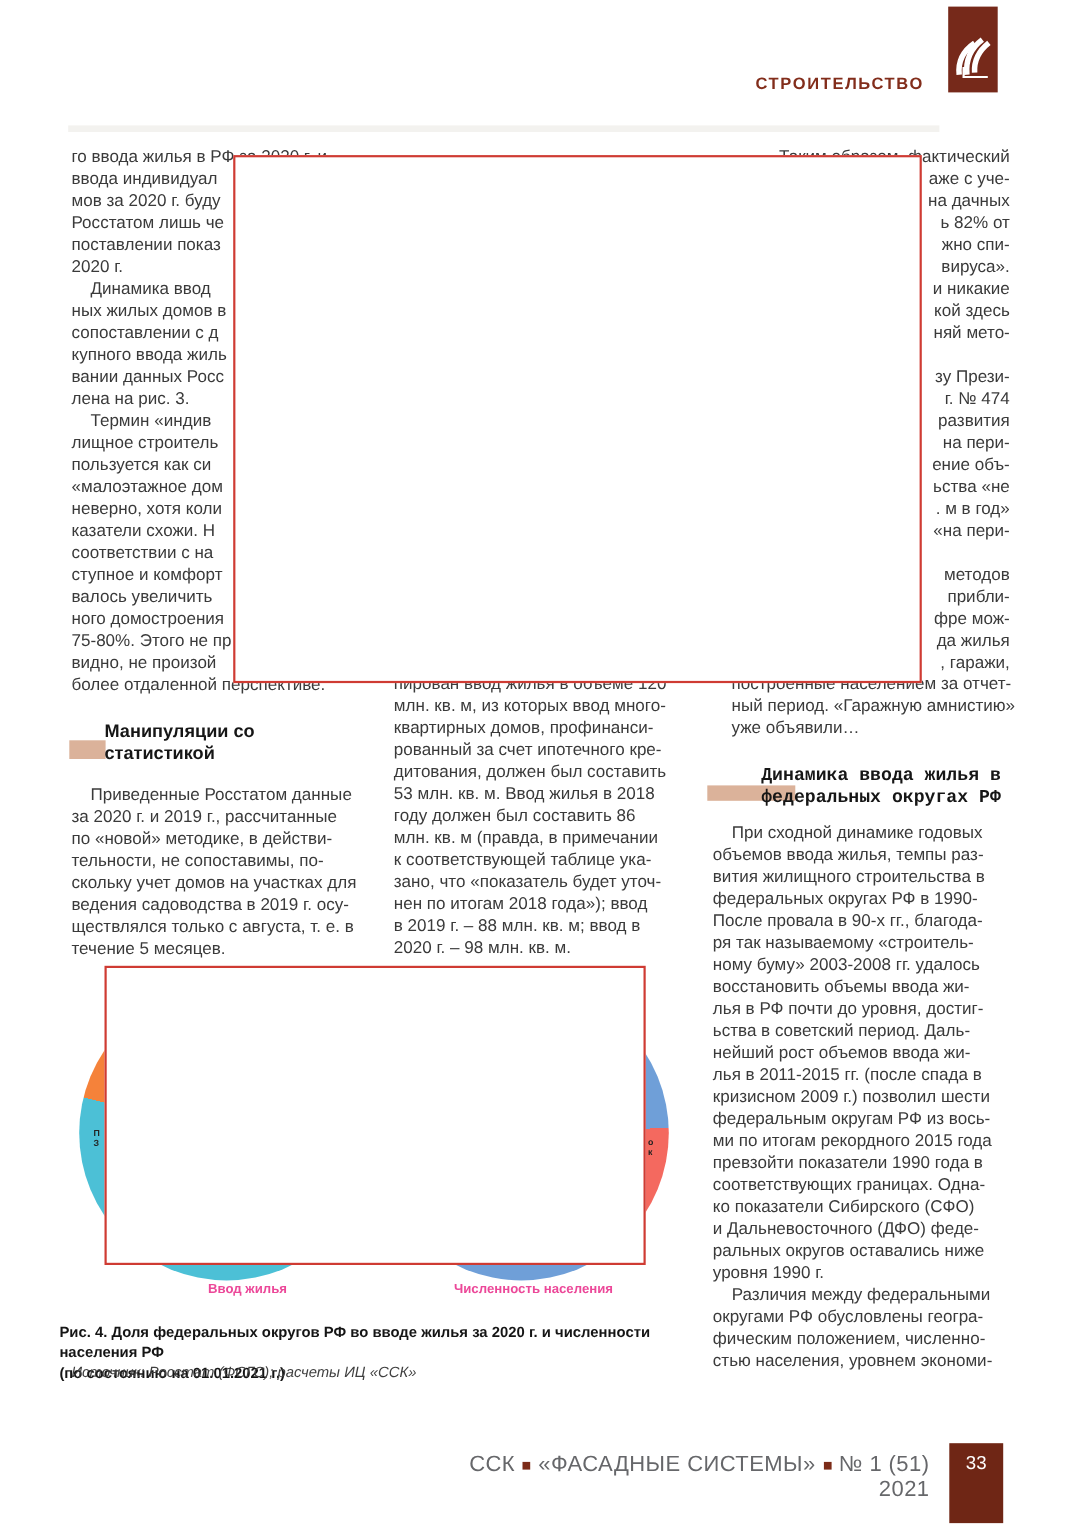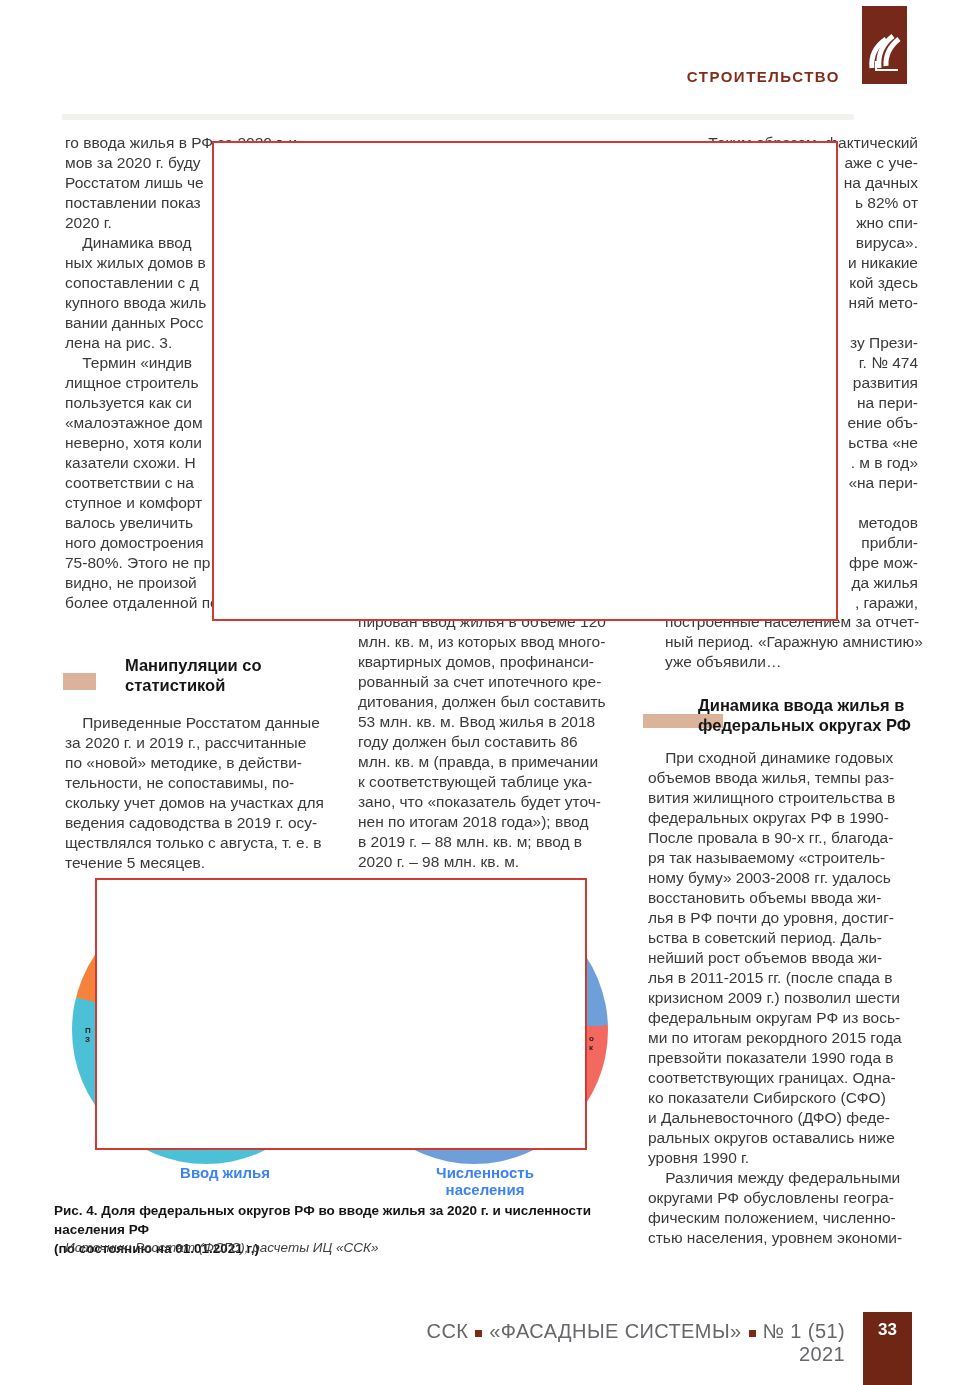--- a/index.html
+++ b/index.html
@@ -3,32 +3,32 @@
 <meta charset="utf-8">
 <style>
   html,body{margin:0;padding:0;background:#ffffff;}
   .page{position:relative;width:980px;height:1385px;background:#ffffff;overflow:hidden;
         font-family:"Liberation Sans", sans-serif;color:#3a3a3a;}
   .abs{position:absolute;}
   .ln{height:20px;line-height:20px;font-size:15.5px;white-space:pre;}
   .col{z-index:1;}
   .right-frag .ln{text-align:right;}
   .hdr-label{font-weight:bold;font-size:15px;letter-spacing:1.5px;color:#822d1b;text-align:right;}
-  .sec-head{font-weight:bold;font-size:16.5px;line-height:20px;color:#161616;z-index:1;margin-left:30px;}
+  .sec-head{font-weight:bold;font-size:16.5px;line-height:20px;color:#161616;z-index:1;}
   .tan{background:#dbb29a;z-index:0;}
   .redbox{background:#ffffff;border:2px solid #cf3b33;z-index:5;}
   .pie{border-radius:50%;z-index:2;}
   .pietxt{z-index:3;font-size:8px;line-height:9px;color:#222;font-weight:bold;}
-  .figlabel{font-weight:bold;font-size:15px;color:#3b82f6;text-align:center;z-index:6;}
+  .figlabel{font-weight:bold;font-size:12px;color:#ec4899;text-align:center;z-index:6;}
   .caption{font-weight:bold;font-size:13.5px;line-height:19px;color:#151515;}
   .source{font-style:italic;font-size:13.5px;color:#3f3f3f;}
   .footer{font-size:20px;color:#66676a;letter-spacing:0.4px;text-align:right;}
   .sq{display:inline-block;width:7px;height:7px;background:#7c2b18;margin:0 7px 1px 7px;}
   .pagebox{background:#6f2615;z-index:6;text-align:center;}
-  .pagebox span{color:#ffffff;font-weight:bold;font-size:17px;}
+  .pagebox span{color:#ffffff;font-weight:normal;font-size:17px;}
   .band{background:#f3f2ef;z-index:0;}
 </style>
 </head>
 <body>
 
 <div class="page">
 
   <div class="abs hdr-label" style="left:560px;top:68px;width:280px;">СТРОИТЕЛЬСТВО</div>
 
   <div class="abs" style="left:862px;top:6px;width:45px;height:78px;background:#76291a;z-index:2;">
@@ -37,20 +37,21 @@
       <path d="M17 62 Q15 42 31 30" stroke="#ffffff" stroke-width="5" fill="none"></path>
       <path d="M24 60 Q23 44 37 33" stroke="#ffffff" stroke-width="5" fill="none"></path>
       <path d="M14 55 v9 h22" stroke="#ffffff" stroke-width="2" fill="none"></path>
     </svg>
   </div>
 
   <div class="abs band" style="left:62px;top:114px;width:792px;height:6px;"></div>
 
   <div class="abs col" style="left:65px;top:133px;width:282px;">
       <div class="ln">го ввода жилья в РФ за 2020 г. и</div>
+      <div class="ln">ввода индивидуал</div>
       <div class="ln">мов за 2020 г. буду</div>
       <div class="ln">Росстатом лишь че</div>
       <div class="ln">поставлении показ</div>
       <div class="ln">2020 г.</div>
       <div class="ln">    Динамика ввод</div>
       <div class="ln">ных жилых домов в</div>
       <div class="ln">сопоставлении с д</div>
       <div class="ln">купного ввода жиль</div>
       <div class="ln">вании данных Росс</div>
       <div class="ln">лена на рис. 3.</div>
@@ -129,21 +130,21 @@
       <div class="ln">, гаражи,</div>
     </div>
 
   <div class="abs col" style="left:665px;top:612px;width:272px;">
       <div class="ln">построенные населением за отчет-</div>
       <div class="ln">ный период. «Гаражную амнистию»</div>
       <div class="ln">уже объявили…</div>
     </div>
 
   <div class="abs tan" style="left:643px;top:714px;width:80px;height:14px;"></div>
-  <div class="abs sec-head" style="left:668px;top:695px;width:250px;">
+  <div class="abs sec-head" style="left:692px;top:695px;width:250px;font-family:Liberation Mono, monospace;">
     <div>Динамика ввода жилья в</div>
     <div>федеральных округах РФ</div>
   </div>
 
   <div class="abs col" style="left:648px;top:748px;width:272px;">
       <div class="ln">    При сходной динамике годовых</div>
       <div class="ln">объемов ввода жилья, темпы раз-</div>
       <div class="ln">вития жилищного строительства в</div>
       <div class="ln">федеральных округах РФ в 1990-</div>
       <div class="ln">После провала в 90-х гг., благода-</div>

